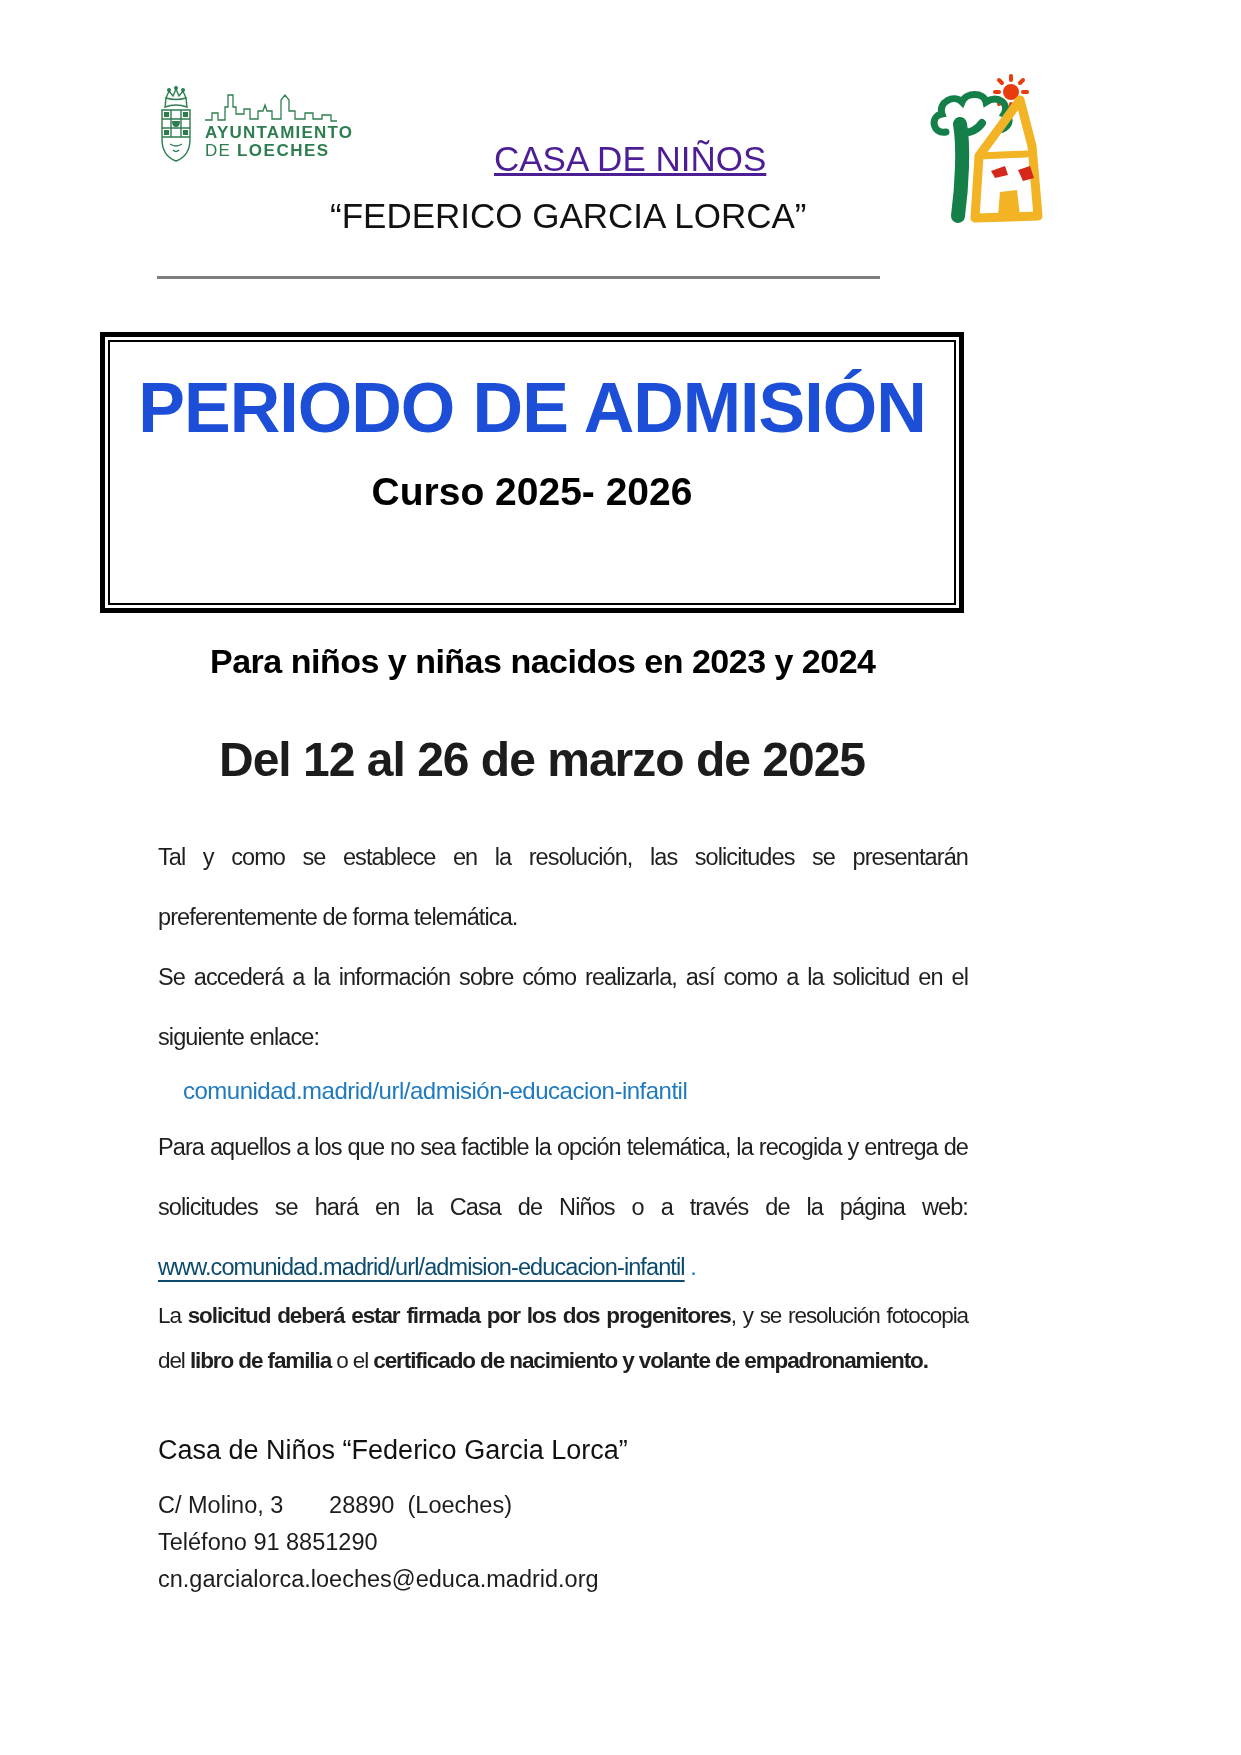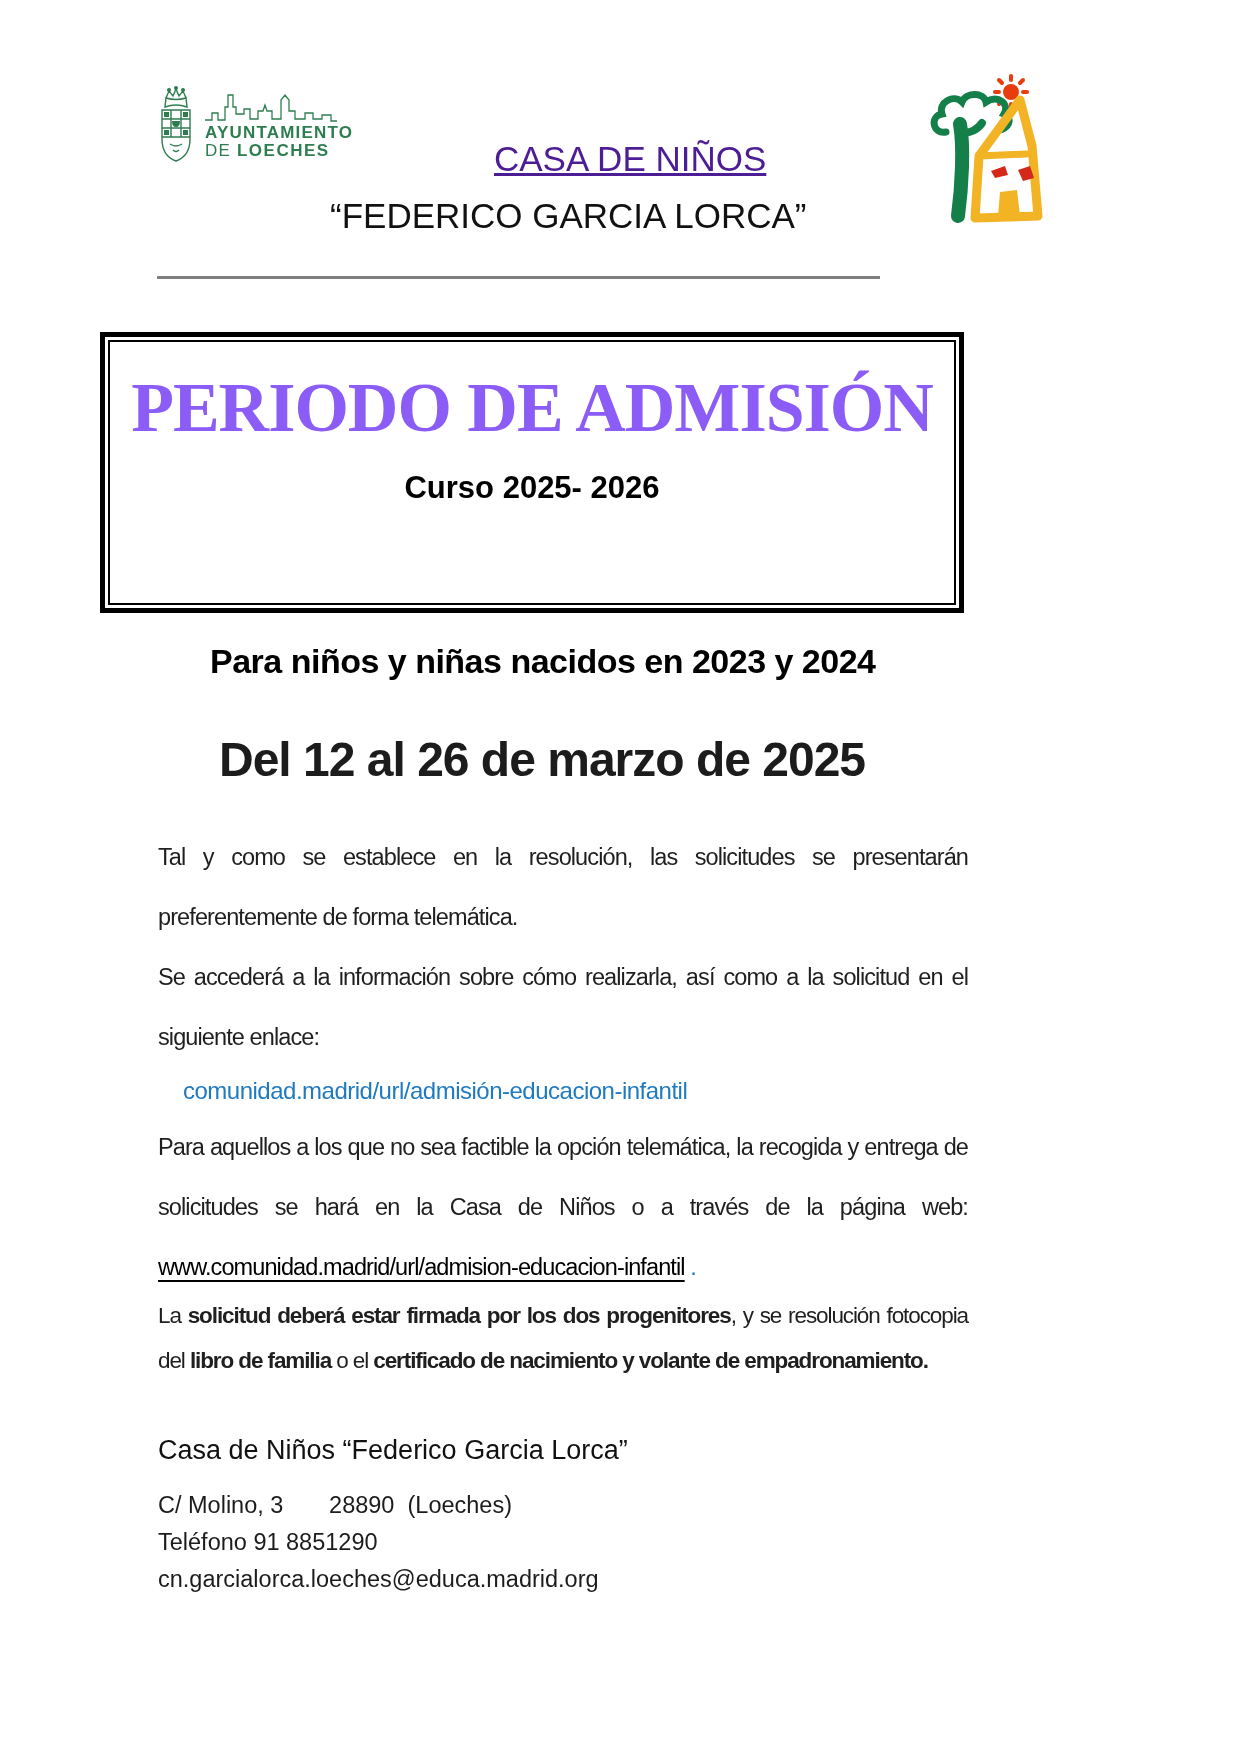--- a/index.html
+++ b/index.html
@@ -26,43 +26,43 @@
   
   .admission-box{
     position:absolute;left:100px;top:332px;width:864px;height:281px;
     border:5px solid #000;box-sizing:border-box;padding:3px;
   }
   .admission-inner{
     border:2px solid #000;box-sizing:border-box;height:100%;
     display:flex;flex-direction:column;align-items:center;
   }
   .admission-title{
-    margin:26px 0 0 0;font-size:70px;font-weight:800;letter-spacing:-1px;color:#8b5cf6;font-family:Liberation Serif, serif;
+    margin:26px 0 0 0;font-size:70px;font-weight:800;letter-spacing:-1px;color:#1d4ed8;
   }
   .admission-subtitle{
-    margin:22px 0 0 0;font-size:31px;font-weight:700;color:#000;letter-spacing:0;
+    margin:22px 0 0 0;font-size:39px;font-weight:700;color:#000;letter-spacing:0;
   }
   
   .eligibility{position:absolute;left:210px;top:642px;margin:0;font-size:34px;font-weight:700;letter-spacing:-0.5px;color:#000;}
   .date-range{position:absolute;left:203px;top:716px;margin:16px;font-size:48px;font-weight:700;letter-spacing:-1px;color:#1c1c1c;}
   
   .body-p{
     position:absolute;left:158px;width:810px;margin:0;
     font-size:23.5px;letter-spacing:-0.9px;line-height:60px;
     text-align:justify;color:#1f1f1f;
   }
   .p1{top:827px;}
   .p2{top:947px;}
   .link-line{position:absolute;left:174px;top:1068px;margin:9px;font-size:24px;letter-spacing:-0.5px;}
   a.link1{color:#1f7ac0;text-decoration:none;}
   .p3{top:1117px;}
   .p4{top:1293px;line-height:45px;font-size:22.5px;letter-spacing:-1.1px;}
   .u{text-underline-offset:5px;}
   .b{font-weight:700;}
-  a.link2{color:#000000;text-decoration:underline;text-underline-offset:5px;}
+  a.link2{color:#0c4a6e;text-decoration:underline;text-underline-offset:5px;}
   .link-suffix{color:#1f7ac0;}
   
   .school-name{position:absolute;left:158px;top:1435px;margin:0;font-size:27px;font-weight:400;color:#111;}
   .contact{position:absolute;left:158px;top:1487px;font-size:23.5px;line-height:37px;color:#1c1c1c;}
   .contact div{white-space:pre-wrap;}
 </style>
 </head>
 <body>
 
 <div class="page">

